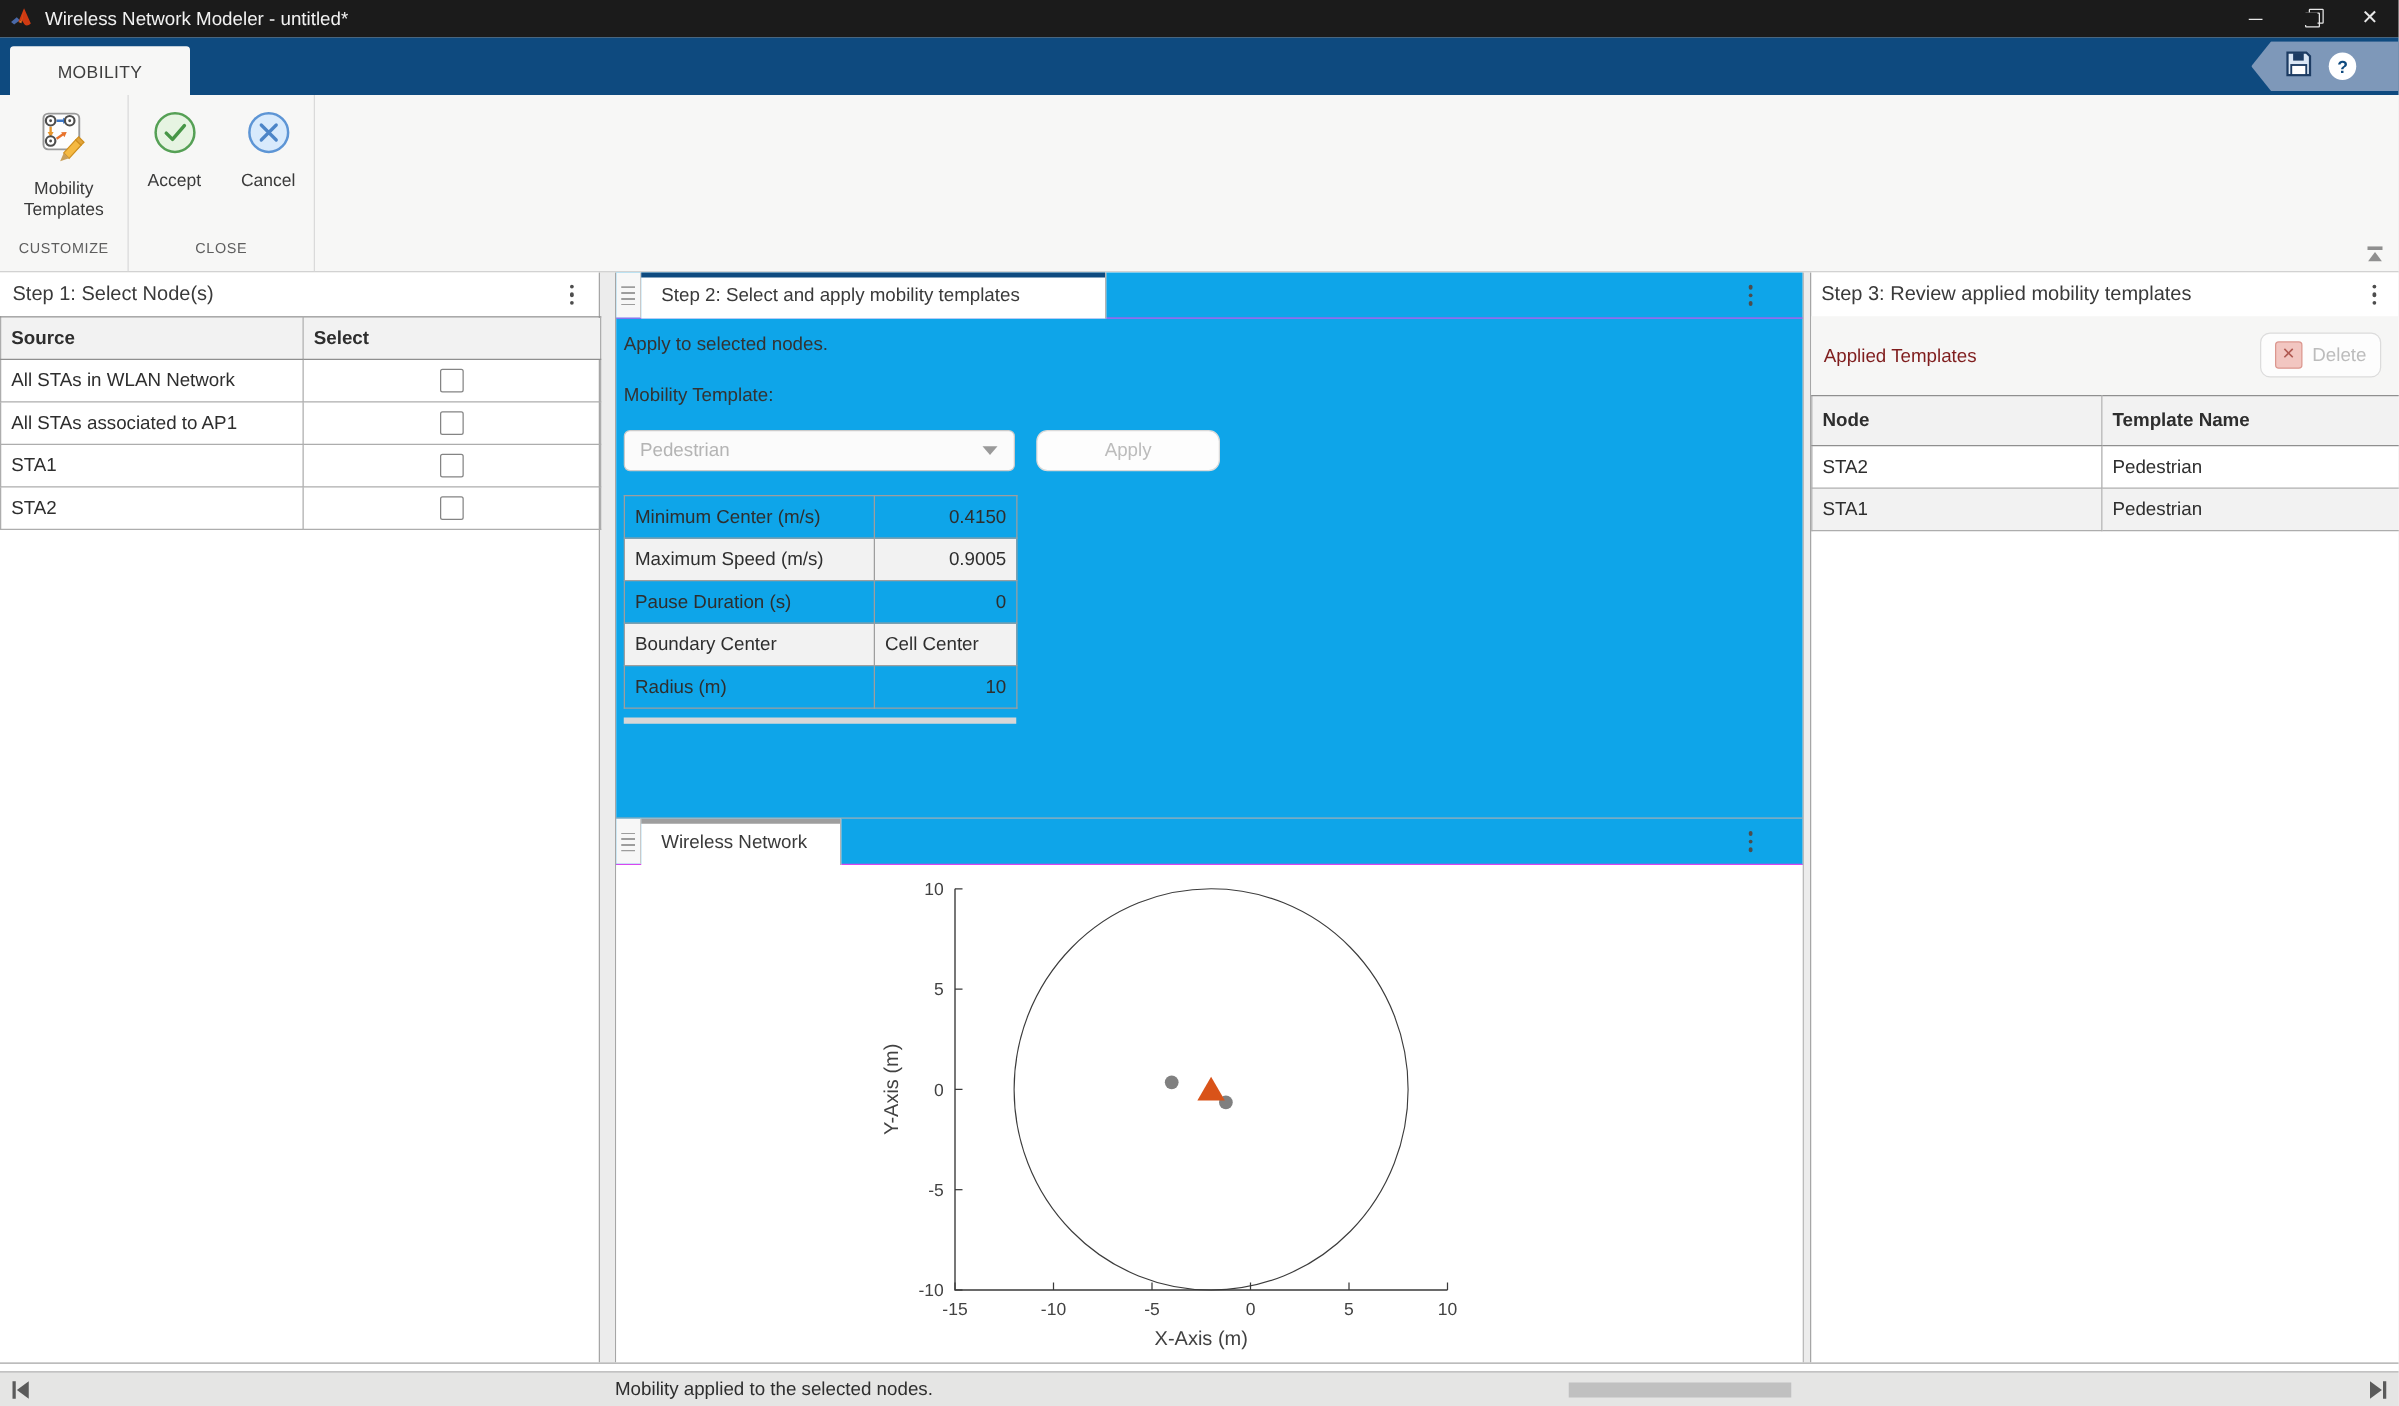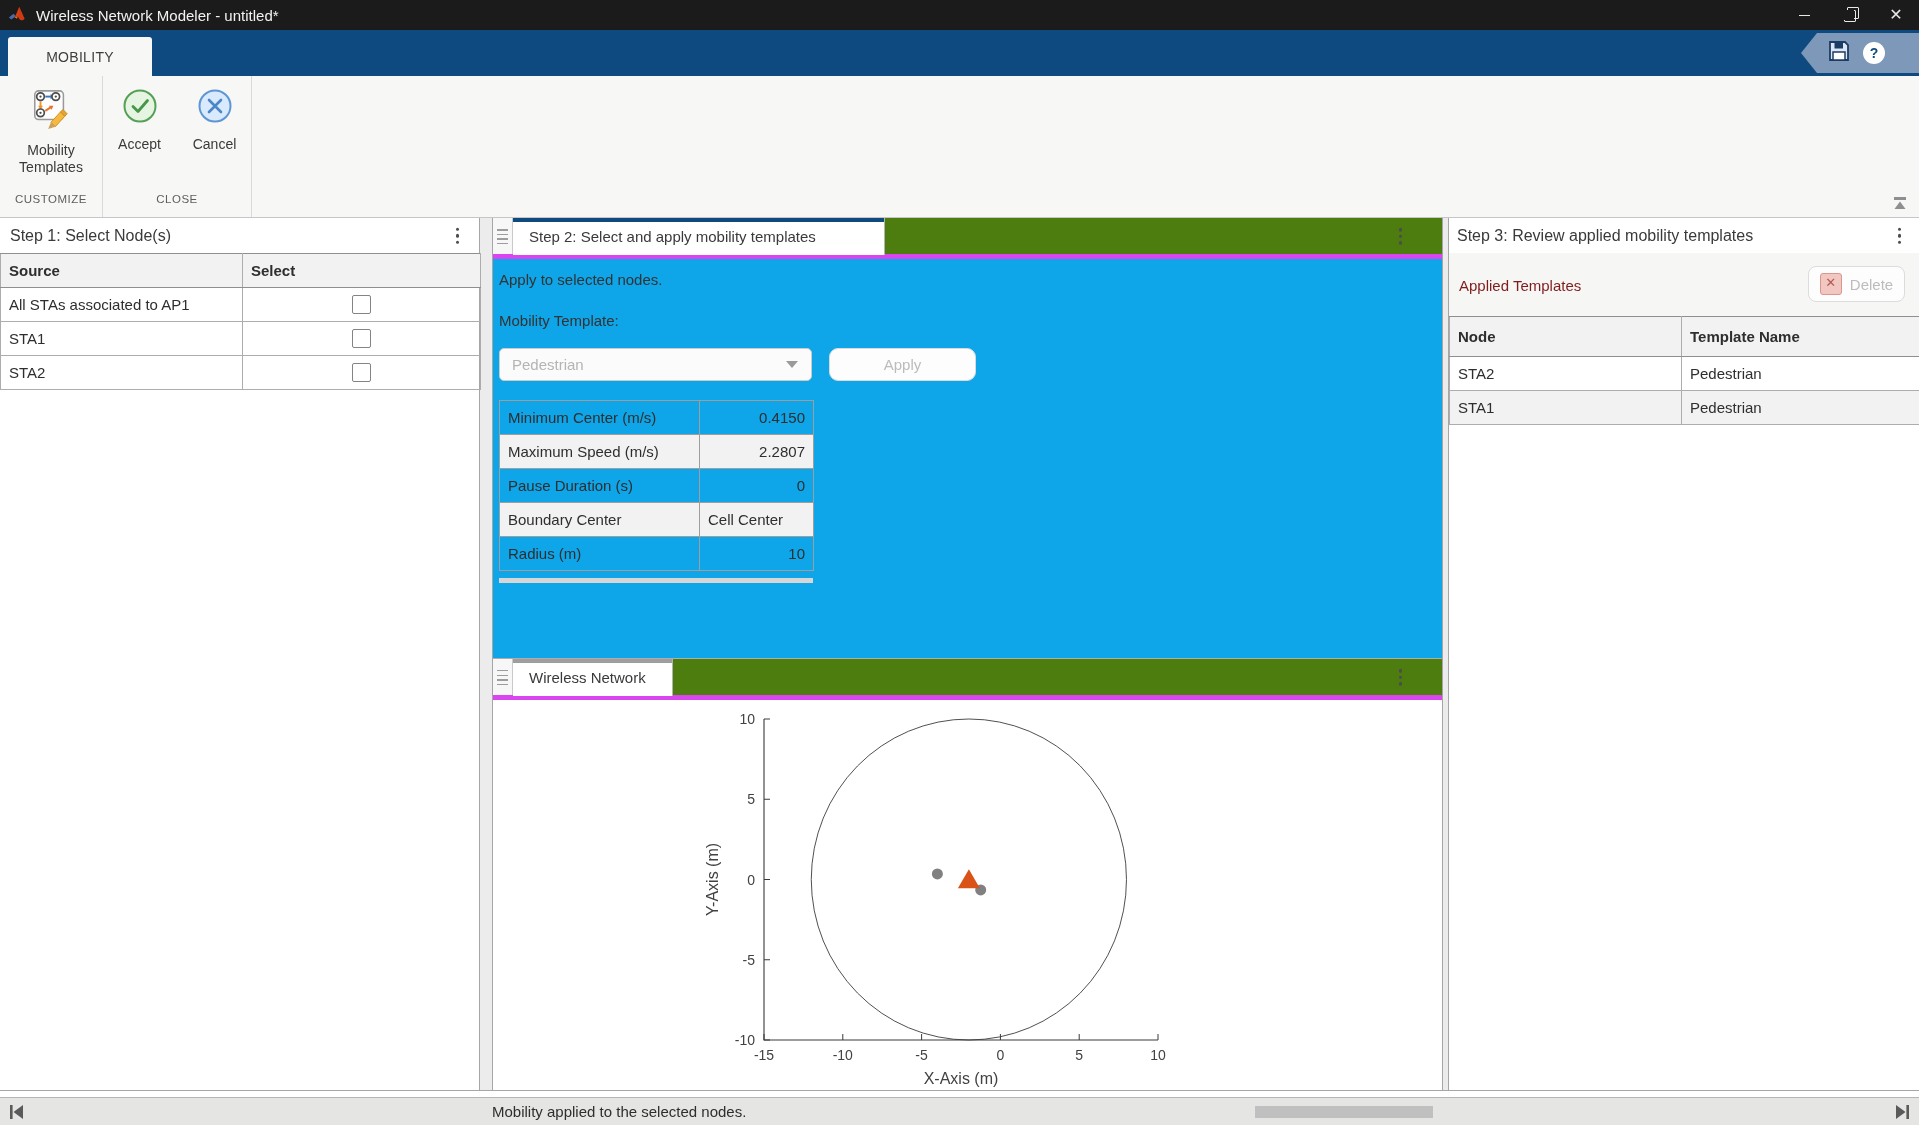--- a/index.html
+++ b/index.html
@@ -48,21 +48,21 @@
   .panel-header{height:35px;display:flex;align-items:center;position:relative;}
   .panel-title{font-size:16px;color:#3a3a3a;padding-left:10px;}
   .kebab{position:absolute;top:50%;transform:translateY(-50%);display:flex;flex-direction:column;gap:3px;padding:4px;}
   .kebab i{width:3.5px;height:3.5px;border-radius:50%;background:#4d4d4d;}
   
   table{border-collapse:collapse;font-size:15px;color:#2e2e2e;table-layout:fixed;}
   th,td{border:1px solid #adadad;padding:0 8px;height:34px;box-sizing:border-box;overflow:hidden;white-space:nowrap;}
   th{background:#f2f2f2;text-align:left;font-weight:bold;border-top:1px solid #8f8f8f;border-bottom:1px solid #8f8f8f;}
   .chk{width:17px;height:17px;border:1px solid #848484;border-radius:2px;background:#fff;margin:0 auto;}
   
-  .tabbar{position:relative;height:36px;background:#4d7c0f;border-bottom:5px solid #d946ef;display:flex;}
+  .tabbar{position:relative;height:36px;background:#0ea5e9;border-bottom:1px solid #d946ef;display:flex;}
   .grip-cell{width:20px;height:100%;background:#f7f7f7;border-right:1px solid #c9c9c9;display:flex;align-items:center;justify-content:center;box-sizing:border-box;}
   .grip{width:11px;height:15px;background:repeating-linear-gradient(to bottom,#9d9d9d 0 1.5px,transparent 1.5px 4.6px);}
   .tab{position:relative;height:37px;margin-bottom:-1px;background:#fff;border-right:1px solid #b3b3b3;
     display:flex;align-items:center;padding:0 16px;font-size:15px;color:#3a3a3a;box-sizing:border-box;}
   .tab .accent{position:absolute;left:0;top:0;width:100%;height:4px;}
   .tab.active .accent{background:#0e4a7f;}
   .tab.inactive .accent{background:#9e9e9e;}
   
   .step2-content{position:relative;height:399px;border-bottom:1px solid #adadad;background:#0ea5e9;}
   .hint-text{position:absolute;left:6px;top:12px;font-size:15px;color:#333;}
@@ -213,20 +213,26 @@
       <colgroup>
           <col style="width:242px">
           <col style="width:238px">
         </colgroup>
       <tbody>
           <tr>
         <th>Source</th>
         <th>Select</th>
       </tr>
       <tr>
+        <td>All STAs in WLAN Network</td>
+        <td>
+              <div class="chk"></div>
+            </td>
+      </tr>
+      <tr>
         <td>All STAs associated to AP1</td>
         <td>
               <div class="chk"></div>
             </td>
       </tr>
       <tr>
         <td>STA1</td>
         <td>
               <div class="chk"></div>
             </td>
@@ -271,21 +277,21 @@
             <col style="width:200px">
             <col style="width:114px">
           </colgroup>
         <tbody>
             <tr>
               <td>Minimum Center (m/s)</td>
               <td class="val">0.4150</td>
             </tr>
         <tr>
               <td>Maximum Speed (m/s)</td>
-              <td class="val">2.2807</td>
+              <td class="val">0.9005</td>
             </tr>
         <tr>
               <td>Pause Duration (s)</td>
               <td class="val">0</td>
             </tr>
         <tr>
               <td>Boundary Center</td>
               <td class="val left">Cell Center</td>
             </tr>
         <tr>

